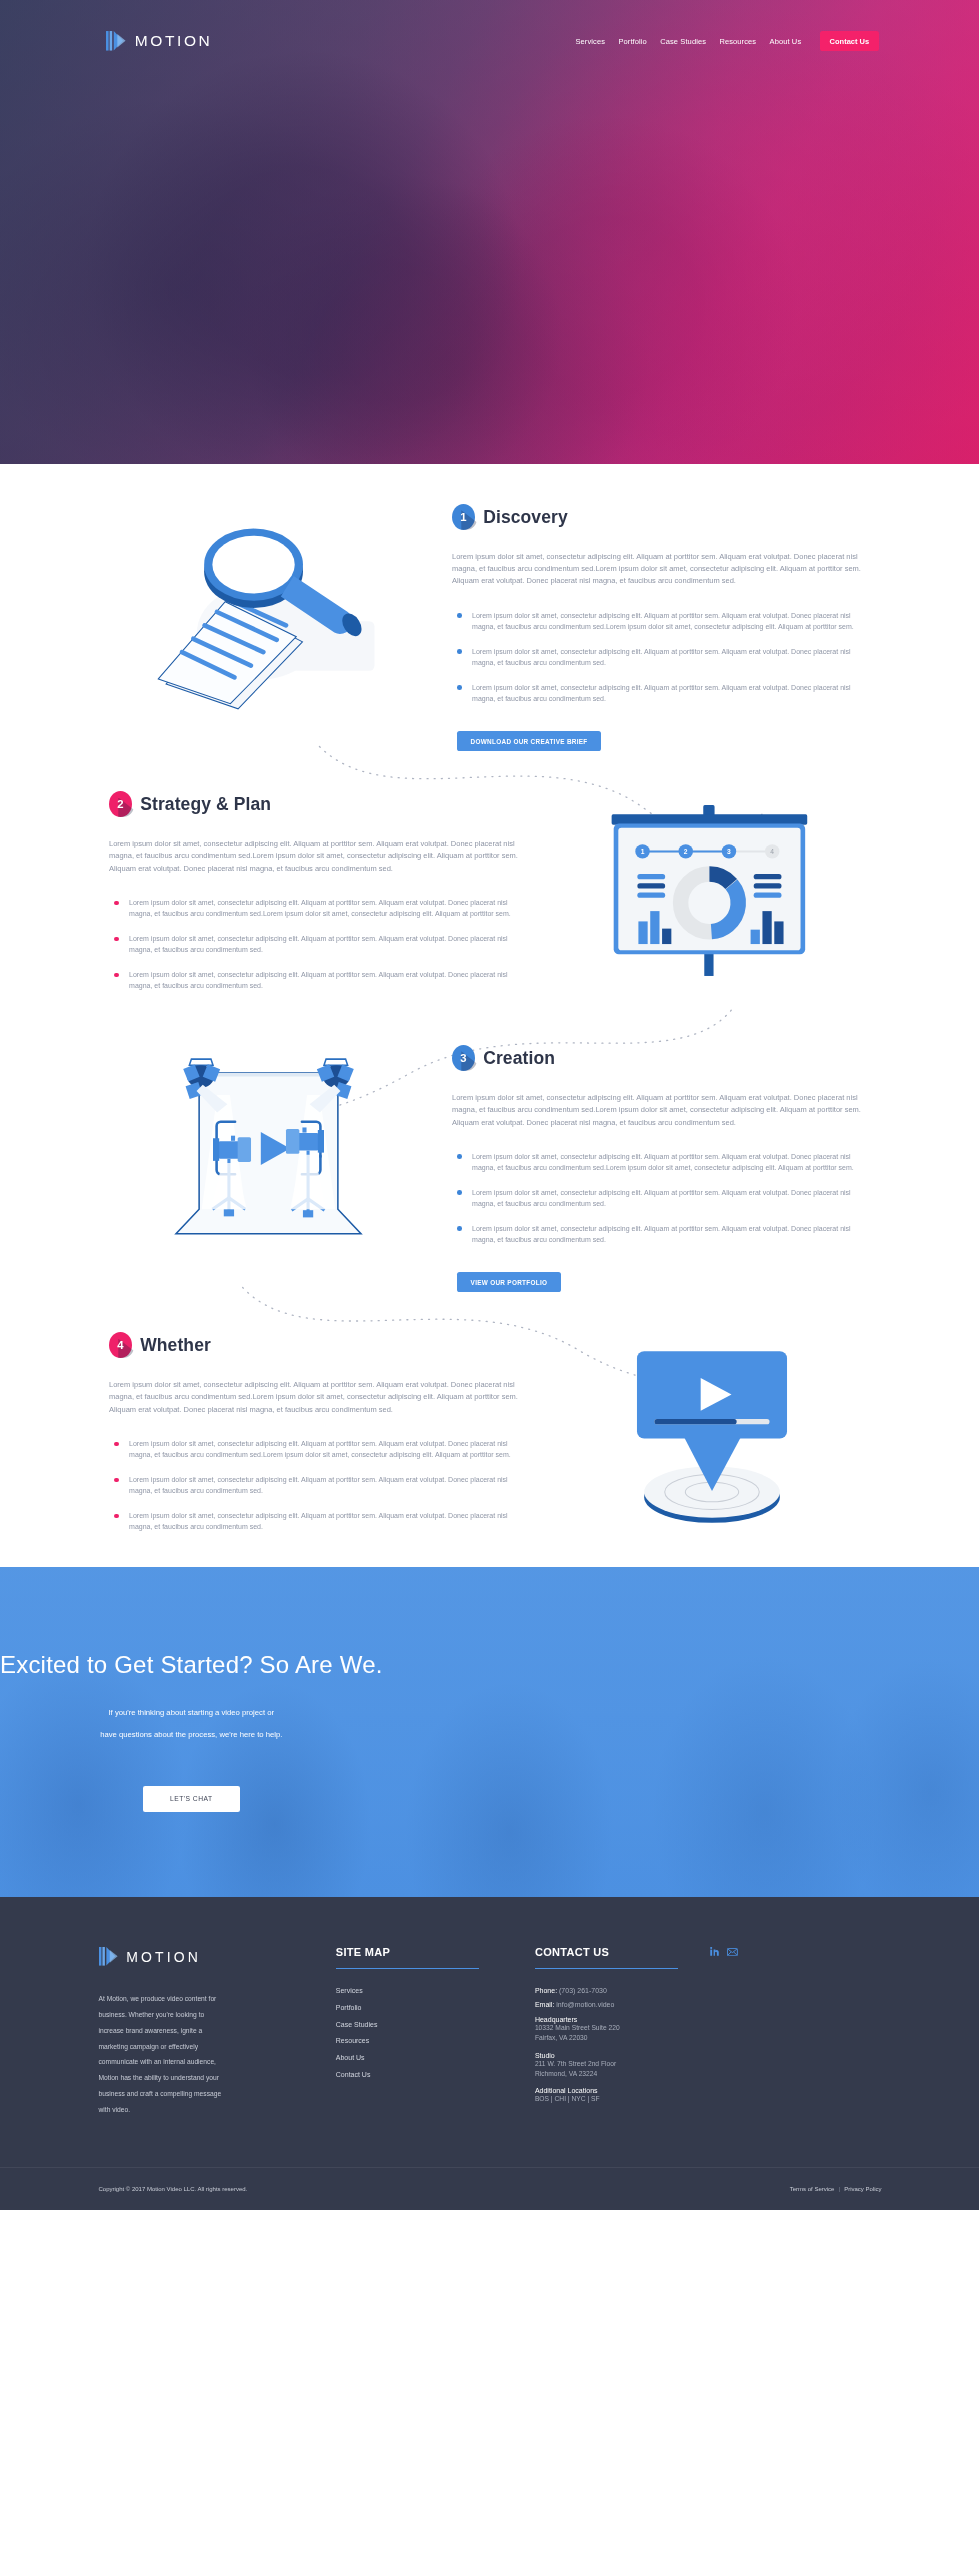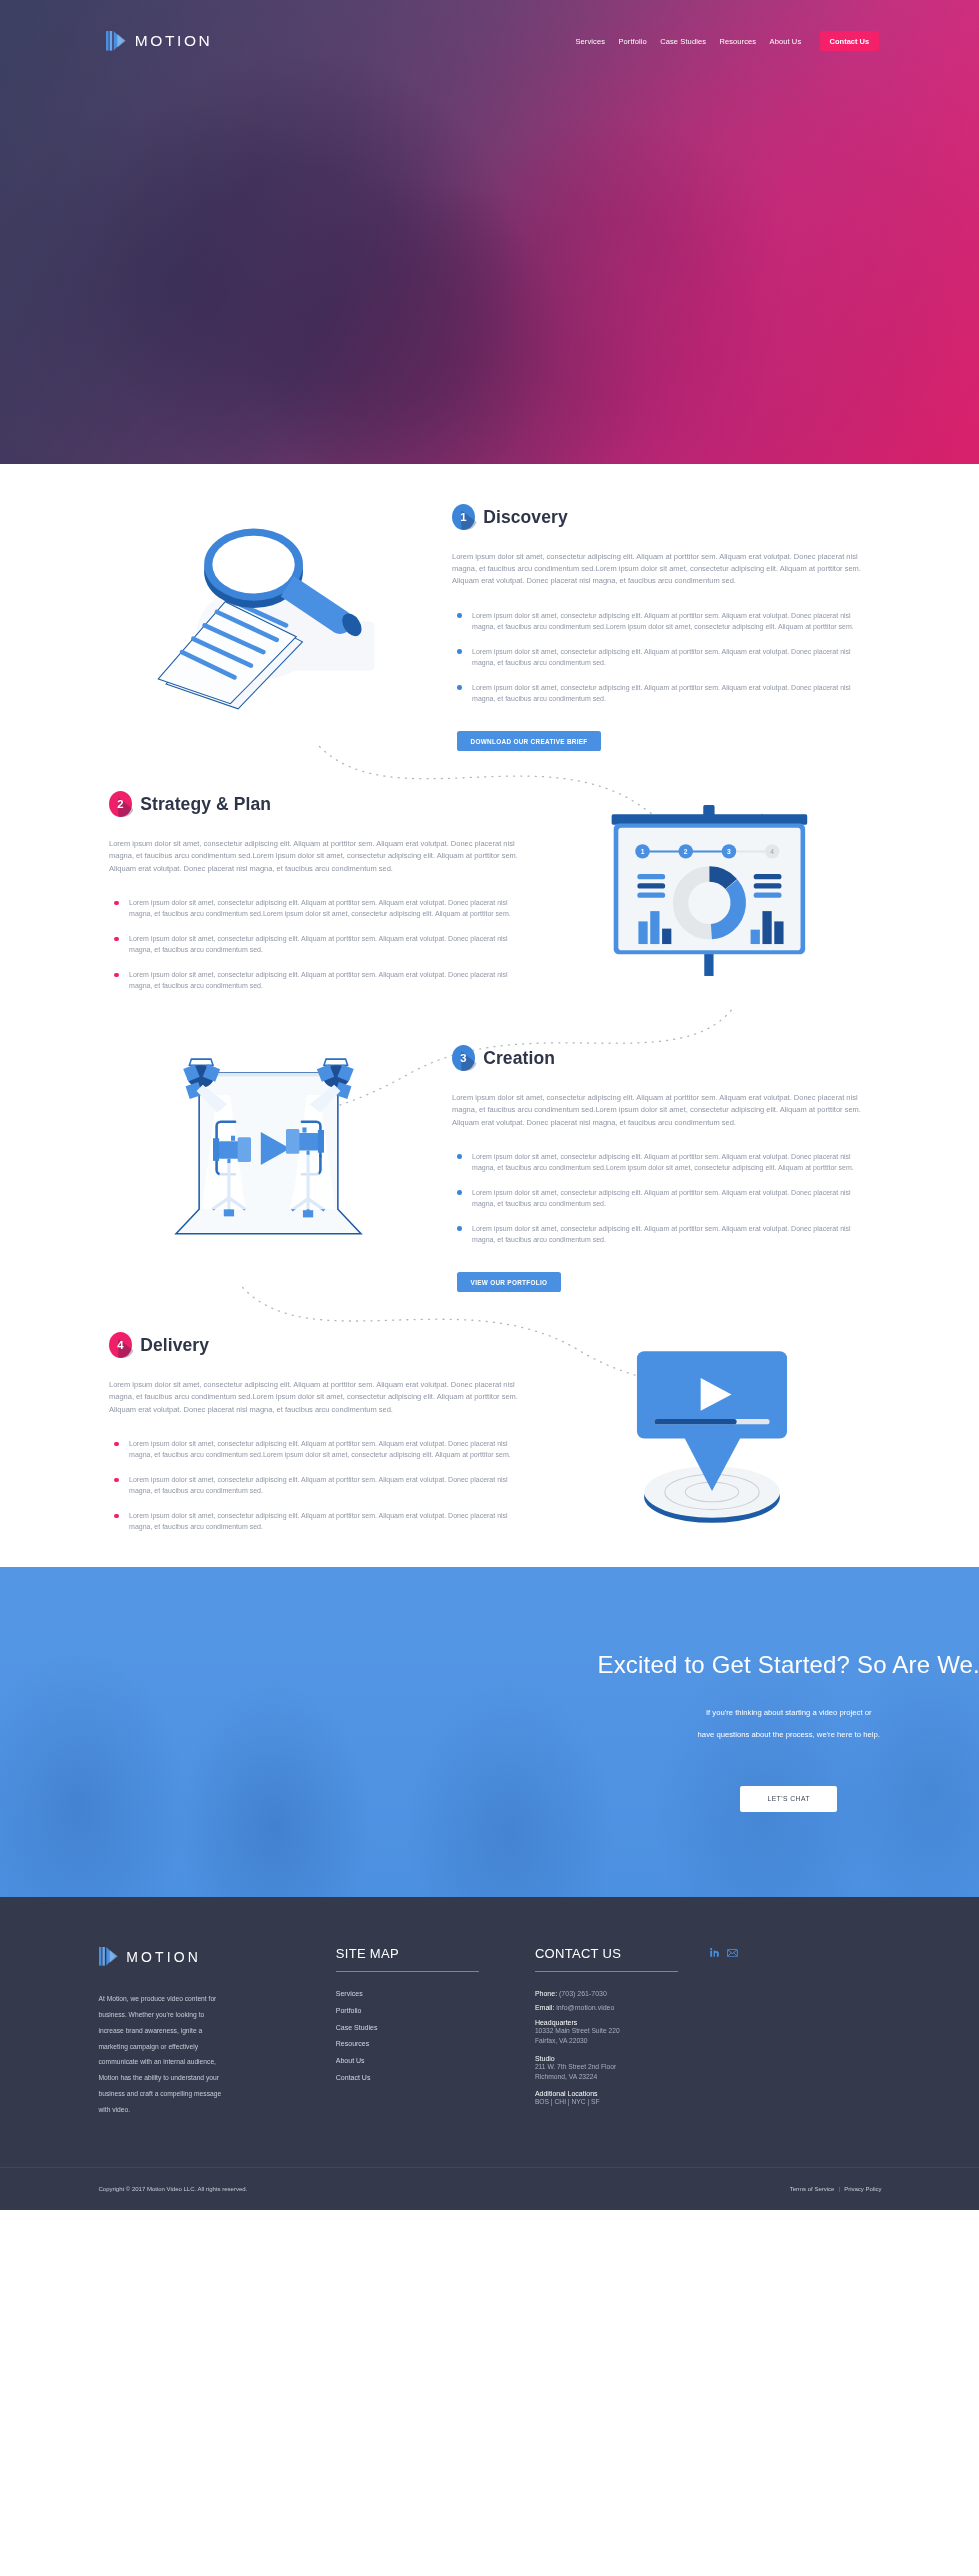--- a/index.html
+++ b/index.html
@@ -136,21 +136,21 @@
     background:#4a90e2; color:#fff; border:none; border-radius:2.6px;
     font-family:inherit; font-size:6.4px; font-weight:700; letter-spacing:0.3px;
     padding:6.7px 13.4px; cursor:pointer;
   }
   .connector { width:980px; height:0; position:relative; }
   .connector svg { position:absolute; left:0; }
 
   
   .cta {
     position:relative; height:330px; overflow:hidden;
-    display:flex; flex-direction:column; align-items:flex-end; justify-content:center;
+    display:flex; flex-direction:column; align-items:flex-start; justify-content:center;
     background:#4a90e2;
   }
   .cta-photo { position:absolute; inset:0;
     background:
       radial-gradient(ellipse 155px 216px at 8% 72%, rgba(30,70,140,.55), rgba(30,70,140,0) 70%),
       radial-gradient(ellipse 134px 196px at 28% 78%, rgba(20,58,120,.50), rgba(20,58,120,0) 72%),
       radial-gradient(ellipse 144px 206px at 52% 80%, rgba(25,64,128,.45), rgba(25,64,128,0) 72%),
       radial-gradient(ellipse 155px 216px at 78% 74%, rgba(28,72,140,.42), rgba(28,72,140,0) 72%),
       radial-gradient(ellipse 134px 185px at 95% 68%, rgba(34,80,150,.45), rgba(34,80,150,0) 72%),
       linear-gradient(180deg,#6fa7e8 0%, #5f9ce5 45%, #4f90e0 100%);
@@ -176,21 +176,21 @@
   .f-col-brand { width:227px; flex:0 0 227px; }
   .f-col { width:196px; flex:0 0 196px; padding-left:10.3px; }
   .f-col-contact { width:216px; flex:0 0 216px; padding-left:13.4px; }
   .f-logo { display:flex; align-items:center; gap:8.2px; margin-bottom:23px; }
   .f-logo-word { color:#fff; font-size:14px; letter-spacing:3.1px; font-weight:300; }
   .f-about {
     color:#c8ccd6; font-size:6.7px; line-height:2.35; font-weight:300;
     width:129px;
   }
   .f-head {
-    color:#ffffff; font-size:13px; font-weight:400; letter-spacing:0.3px;
+    color:#ffffff; font-size:11px; font-weight:700; letter-spacing:0.3px;
     display:flex; align-items:center;
   }
   .f-rule { height:0.5px; background:#4a90e2; width:143px; margin:10.3px 0 18.5px; }
   .f-col-contact .f-rule { width:143px; }
   .f-link {
     display:block; color:#d3d7e0; font-size:7px; font-weight:300;
     text-decoration:none; margin-bottom:9.8px;
   }
   .f-text { color:#c8ccd6; font-size:6.7px; line-height:2.3; font-weight:300; width:129px; }
   .f-btn {
@@ -491,21 +491,21 @@
           <rect x="88" y="148" width="160" height="10" rx="5" fill="#1d4f94"></rect>
         </svg>
       </div>
       <div class="step-copy">
         <div class="step-head">
           <span class="step-badge badge-pink">
             <span class="ov"></span>
               <span class="shade"></span>
             <span class="num">4</span>
           </span>
-          <h2 class="step-title">Delivery</h2>
+          <h2 class="step-title">Whether</h2>
         </div>
         <p class="step-para">Lorem ipsum dolor sit amet, consectetur adipiscing elit. Aliquam at porttitor sem.  Aliquam erat volutpat. Donec placerat nisl magna, et faucibus arcu condimentum sed.Lorem ipsum dolor sit amet, consectetur adipiscing elit. Aliquam at porttitor sem.  Aliquam erat volutpat. Donec placerat nisl magna, et faucibus arcu condimentum sed.</p>
         <div class="bullets">
           <div class="bullet">
             <span class="dot dot-pink"></span>
             <span class="btext">Lorem ipsum dolor sit amet, consectetur adipiscing elit. Aliquam at porttitor sem.  Aliquam erat volutpat. Donec placerat nisl magna, et faucibus arcu condimentum sed.Lorem ipsum dolor sit amet, consectetur adipiscing elit. Aliquam at porttitor sem.</span>
           </div>
           <div class="bullet">
             <span class="dot dot-pink"></span>
             <span class="btext">Lorem ipsum dolor sit amet, consectetur adipiscing elit. Aliquam at porttitor sem.  Aliquam erat volutpat. Donec placerat nisl magna, et faucibus arcu condimentum sed.</span>

